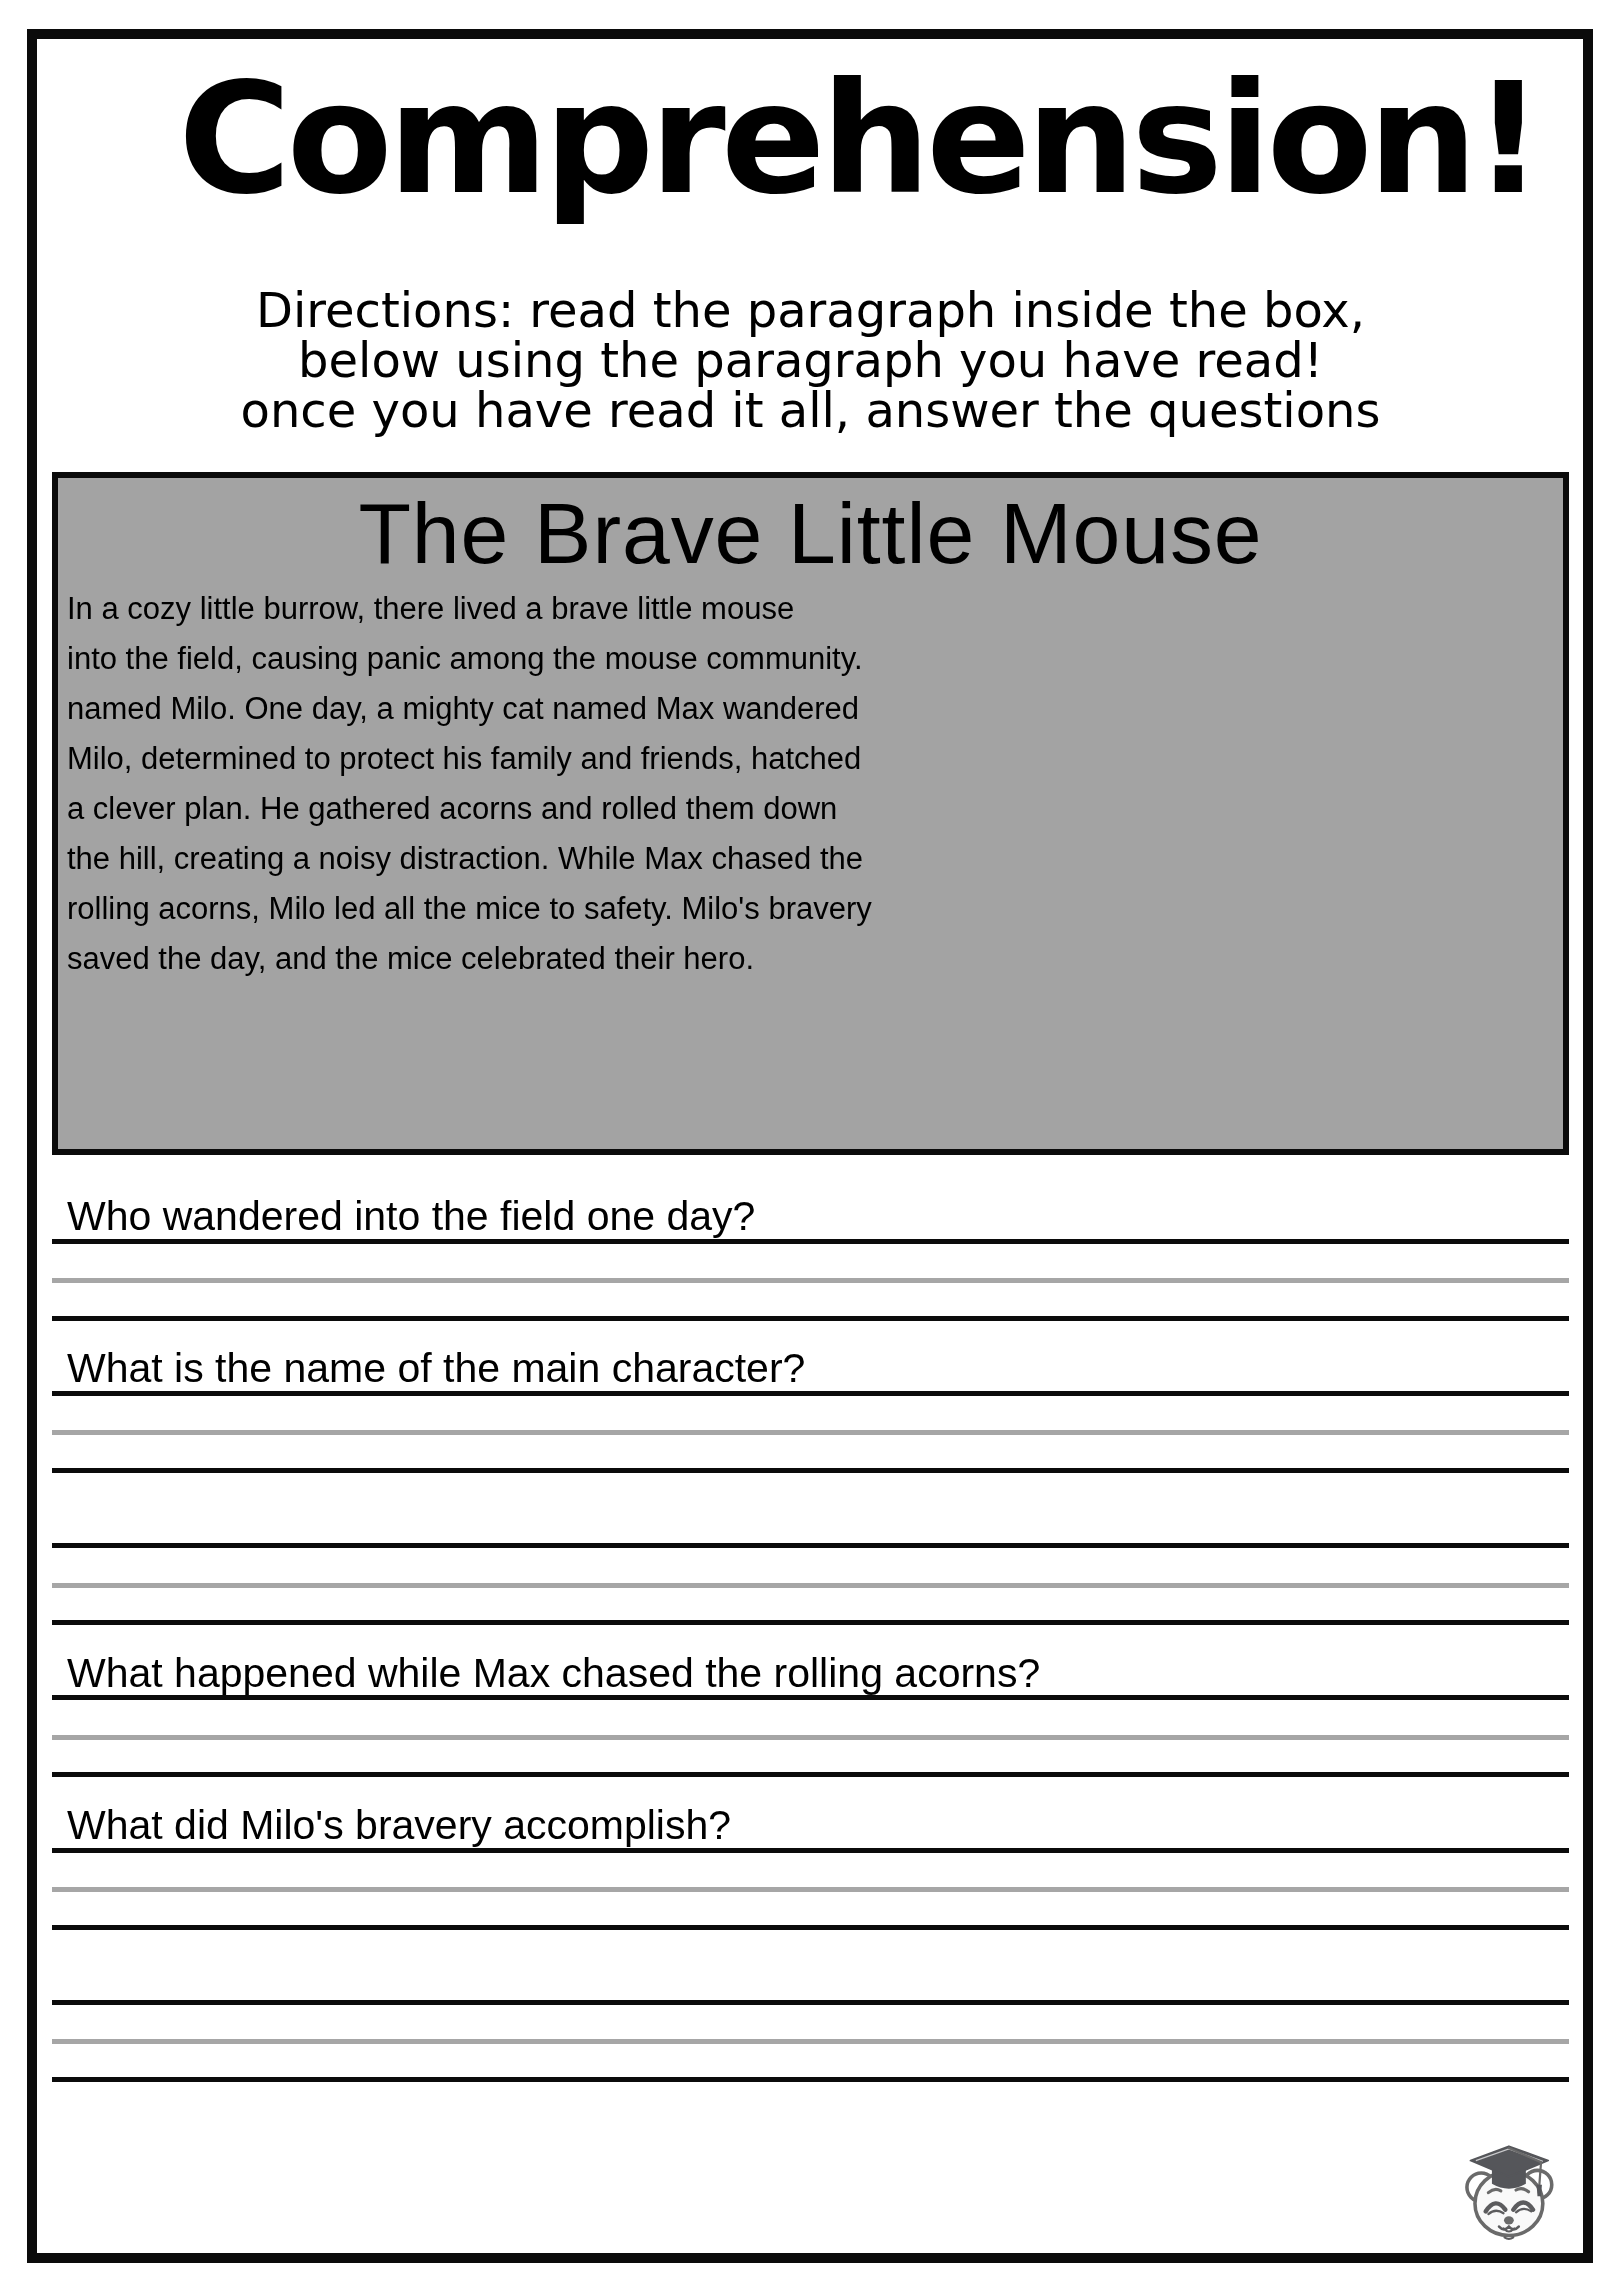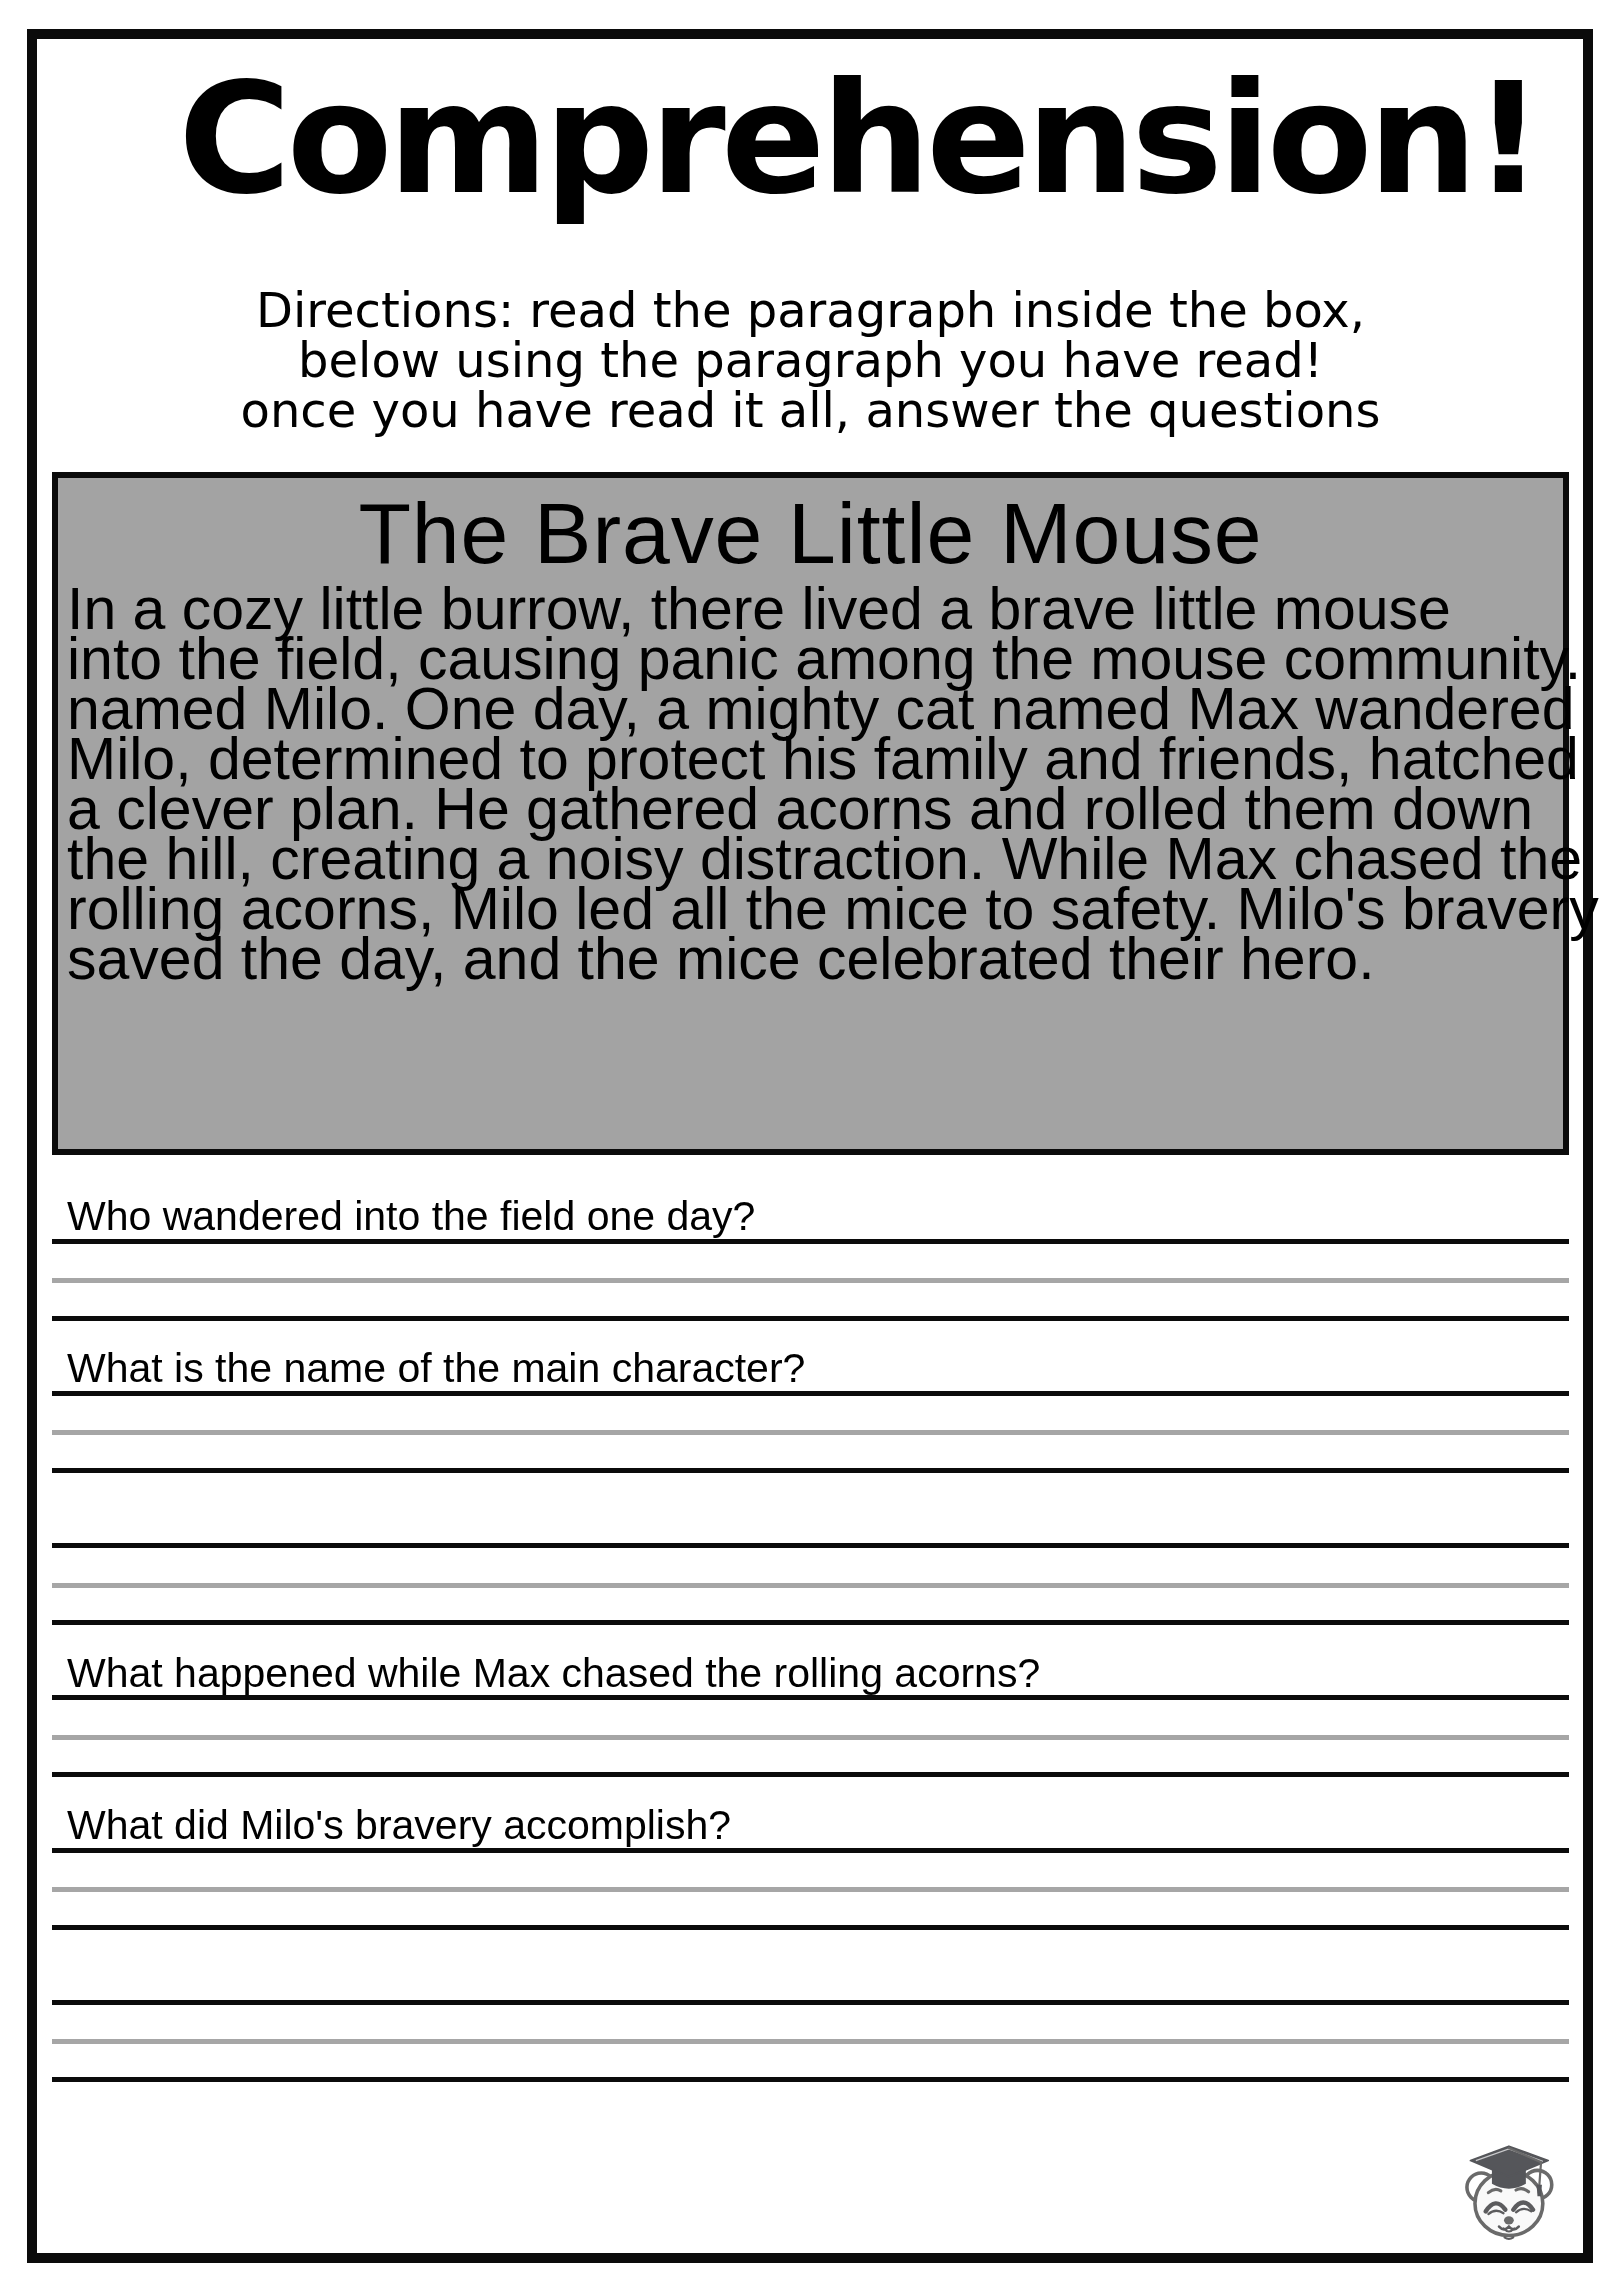--- a/index.html
+++ b/index.html
@@ -21,21 +21,21 @@
     font-family:"DejaVu Sans", sans-serif; font-size:48px; line-height:50px;
   }
   .story-box {
     position:absolute; left:52px; top:472px; width:1517px; height:683px;
     border:6.3px solid #0b0b0b; box-sizing:border-box; background:#a3a3a3;
   }
   .story-title {
     margin-top:9px; text-align:center;
     font-size:86px; line-height:93px; letter-spacing:0.9px;
   }
-  .story-text { margin-top:3.6px; padding-left:9px; font-size:59px; line-height:50px; }
+  .story-text { margin-top:3.6px; padding-left:9px; font-size:31px; line-height:50px; }
   .story-text .story-line { white-space:nowrap; }
   .q-text {
     position:absolute; left:67px; font-size:41px; line-height:45px; white-space:nowrap;
   }
   .a-line { position:absolute; left:52px; width:1517px; }
   .a-line.black { height:4.5px; background:#0b0b0b; }
   .a-line.gray  { height:4.5px; background:#a6a6a6; }
   .logo { position:absolute; left:1458px; top:2137px; width:100px; height:106px; }
 </style>
 </head>

